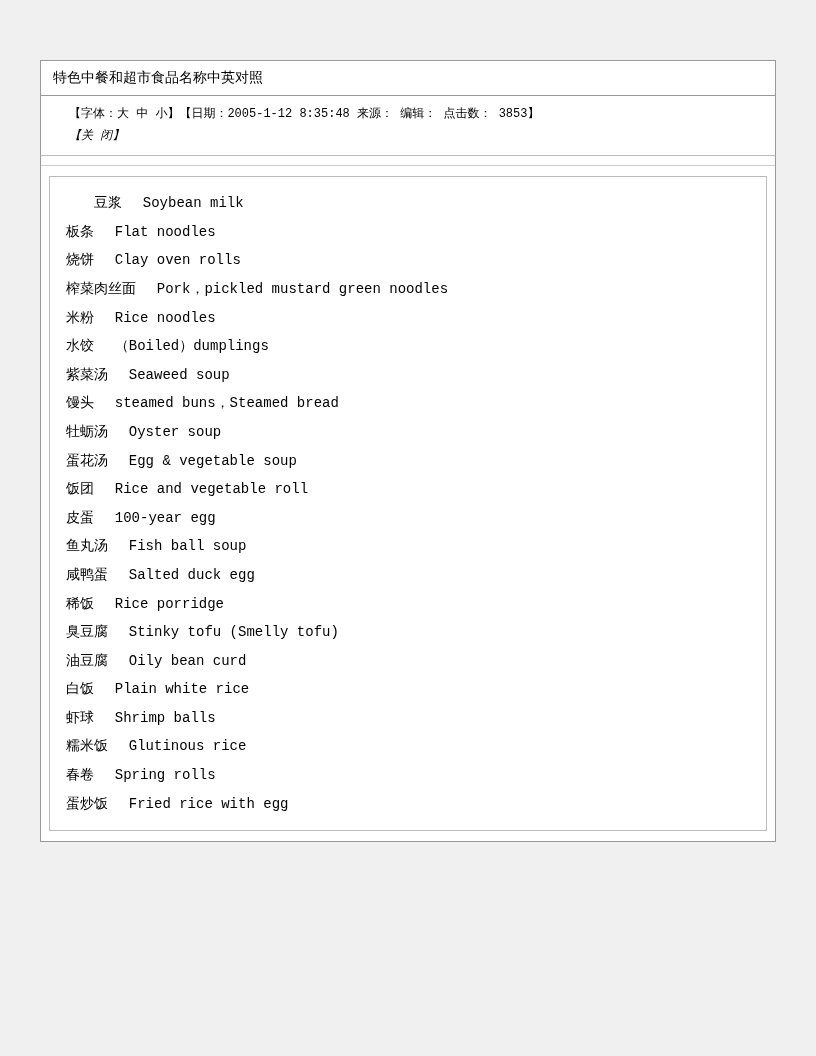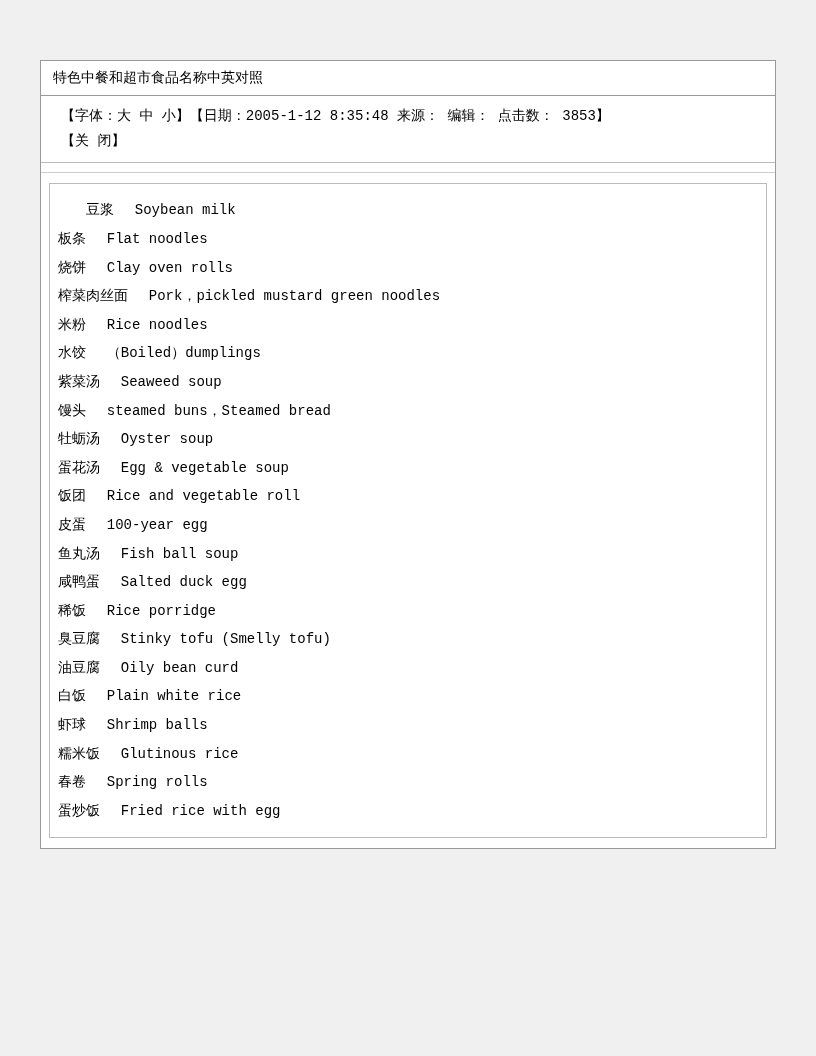--- a/index.html
+++ b/index.html
@@ -23,33 +23,33 @@
       border: 1px solid #999;
     }
     .title-bar {
       border-bottom: 1px solid #999;
       padding: 8px 12px;
       font-size: 14px;
       font-family: 'Courier New', Courier, monospace;
     }
     .info-bar {
       border-bottom: 1px solid #bbb;
-      padding: 8px 20px;
-      font-size: 14px;
+      padding: 8px 28px;
+      font-size: 12px;
       font-family: 'Courier New', Courier, monospace;
       line-height: 1.8;
     }
     .spacer-line {
       border-bottom: 1px solid #ccc;
       height: 10px;
     }
     .content-area {
       border: 1px solid #bbb;
       margin: 10px 8px;
-      padding: 12px 8px;
+      padding: 12px 16px;
       font-family: 'Courier New', Courier, monospace;
       font-size: 14px;
       line-height: 1.9;
     }
     .food-item {
       display: block;
       padding: 1px 0;
     }
     .food-item .zh {
       display: inline;
@@ -64,21 +64,21 @@
   </style>
 </head>
 <body>
 
 <div class="outer-container">
   <div class="title-bar">
     <span>特色中餐和超市食品名称中英对照</span>
   </div>
   <div class="info-bar">
     <div>【字体：大 中 小】【日期：2005-1-12 8:35:48 来源：  编辑：  点击数：  3853】</div>
-    <div style="cursor:pointer;">
+    <div style="cursor:pointer;font-style:italic;">
       <span>【关 闭】</span>
     </div>
   </div>
   <div class="spacer-line"></div>
   <div class="content-area">
 
   <div class="food-item first-item"><span class="zh">豆浆</span><span class="en">&nbsp;&nbsp;Soybean milk</span></div>
       <div class="food-item"><span class="zh">板条</span><span class="en">&nbsp;&nbsp;Flat noodles</span></div>
       <div class="food-item"><span class="zh">烧饼</span><span class="en">&nbsp;&nbsp;Clay oven rolls</span></div>
       <div class="food-item"><span class="zh">榨菜肉丝面</span><span class="en">&nbsp;&nbsp;Pork，pickled mustard green noodles</span></div>

